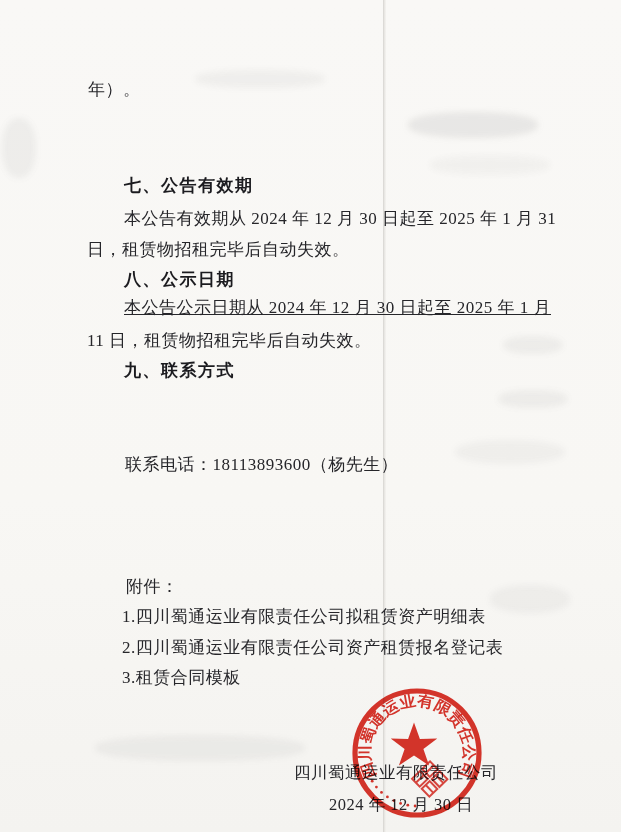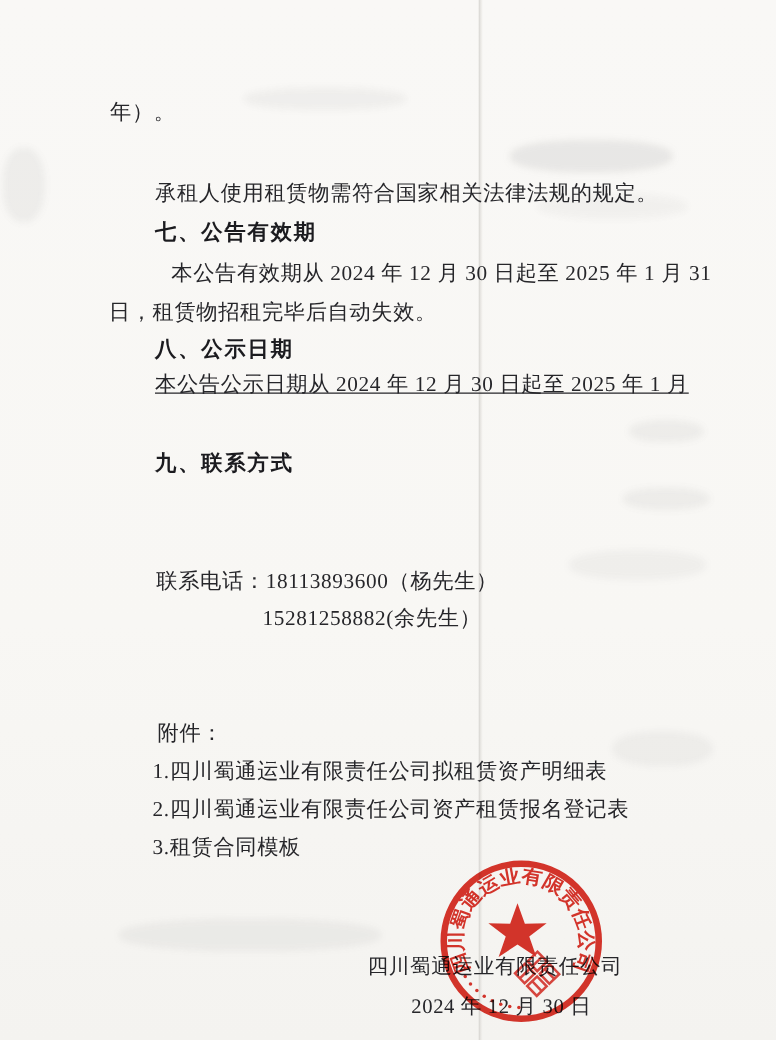--- a/index.html
+++ b/index.html
@@ -71,32 +71,31 @@
   <div class="smudge" style="left:2px;top:118px;width:34px;height:60px;opacity:.7;"></div>
   <div class="smudge" style="left:503px;top:336px;width:60px;height:18px;opacity:.7;"></div>
   <div class="smudge" style="left:498px;top:390px;width:70px;height:18px;opacity:.7;"></div>
   <div class="smudge" style="left:455px;top:440px;width:110px;height:24px;opacity:.55;"></div>
   <div class="smudge" style="left:490px;top:585px;width:80px;height:28px;opacity:.6;"></div>
   <div class="smudge" style="left:95px;top:735px;width:210px;height:26px;opacity:.65;"></div>
   <div class="smudge" style="left:430px;top:155px;width:120px;height:20px;opacity:.45;"></div>
 
   <div class="line" style="left:88px;top:78px;">年）。</div>
 
-  <div class="line" style="left:124px;top:143px;">承租人使用租赁物需符合国家相关法律法规的规定。</div>
 
   <div class="line heading" style="left:124px;top:174px;">七、公告有效期</div>
-  <div class="line" style="left:137px;top:207px;text-align:center;">本公告有效期从 2024 年 12 月 30 日起至 2025 年 1 月 31</div>
+  <div class="line" style="left:124px;top:207px;text-align:center;">本公告有效期从 2024 年 12 月 30 日起至 2025 年 1 月 31</div>
   <div class="line" style="left:87px;top:238px;">日，租赁物招租完毕后自动失效。</div>
 
   <div class="line heading" style="left:124px;top:268px;">八、公示日期</div>
   <div class="line" style="left:124px;top:296px;text-decoration:underline;">本公告公示日期从 2024 年 12 月 30 日起至 2025 年 1 月</div>
+  <div class="line" style="left:87px;top:329px;">11 日，租赁物招租完毕后自动失效。</div>
 
   <div class="line heading" style="left:124px;top:359px;">九、联系方式</div>
   <div class="line" style="left:125px;top:453px;font-family:Liberation Serif, serif;">联系电话：18113893600（杨先生）</div>
-  <div class="line" style="left:210px;top:483px;">15281258882(余先生）</div>
 
   <div class="line" style="left:126px;top:575px;">附件：</div>
   <div class="line" style="left:122px;top:605px;">1.四川蜀通运业有限责任公司拟租赁资产明细表</div>
   <div class="line" style="left:122px;top:636px;">2.四川蜀通运业有限责任公司资产租赁报名登记表</div>
   <div class="line" style="left:122px;top:666px;">3.租赁合同模板</div>
 
   <div class="line" style="left:294px;top:762px;font-size:16.5px;">四川蜀通运业有限责任公司</div>
   <div class="line" style="left:329px;top:794px;font-size:16.5px;">2024 年 12 月 30 日</div>
 
   <div class="seal">

